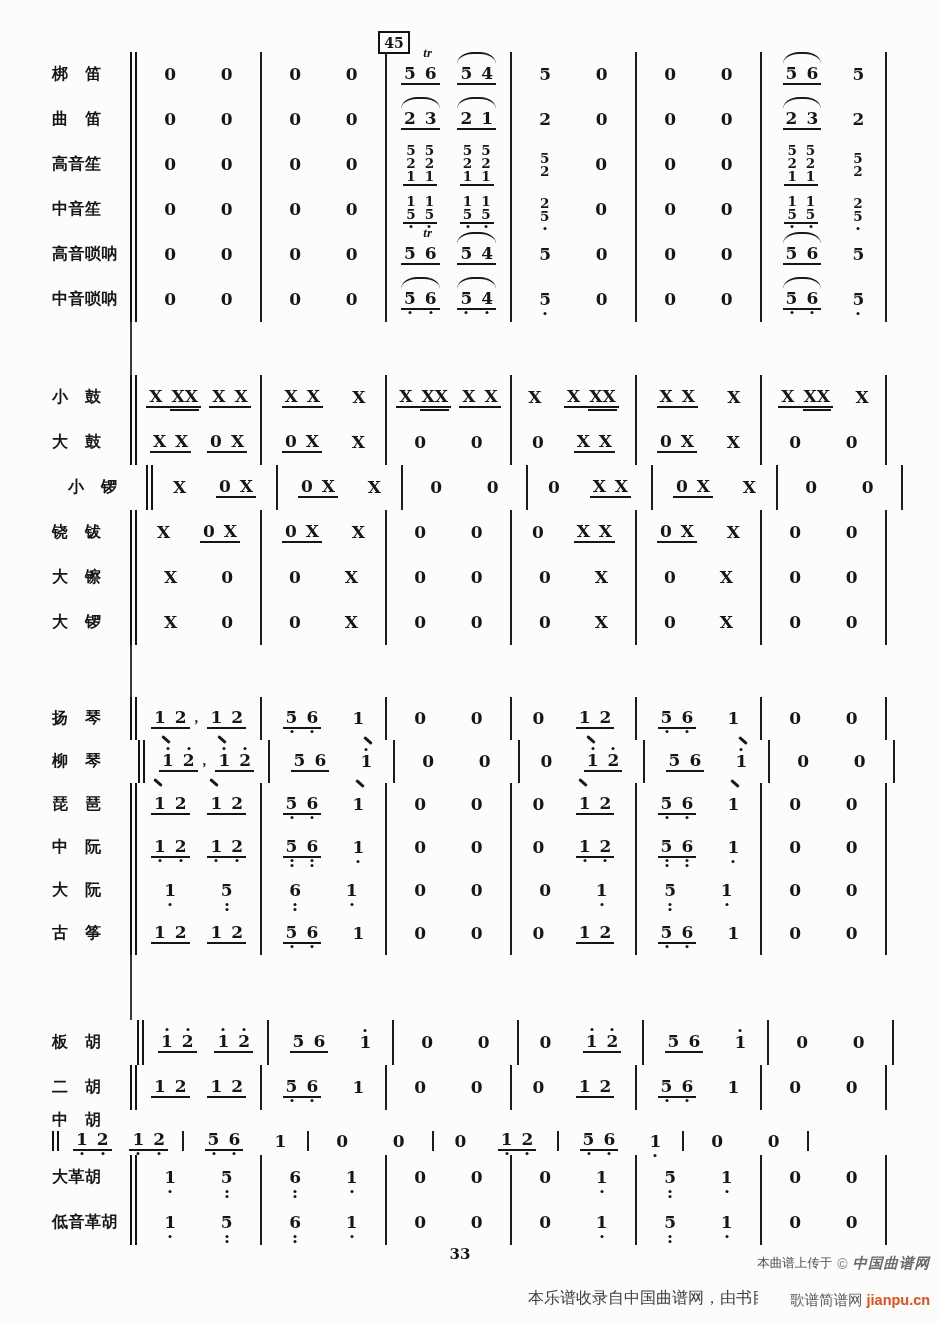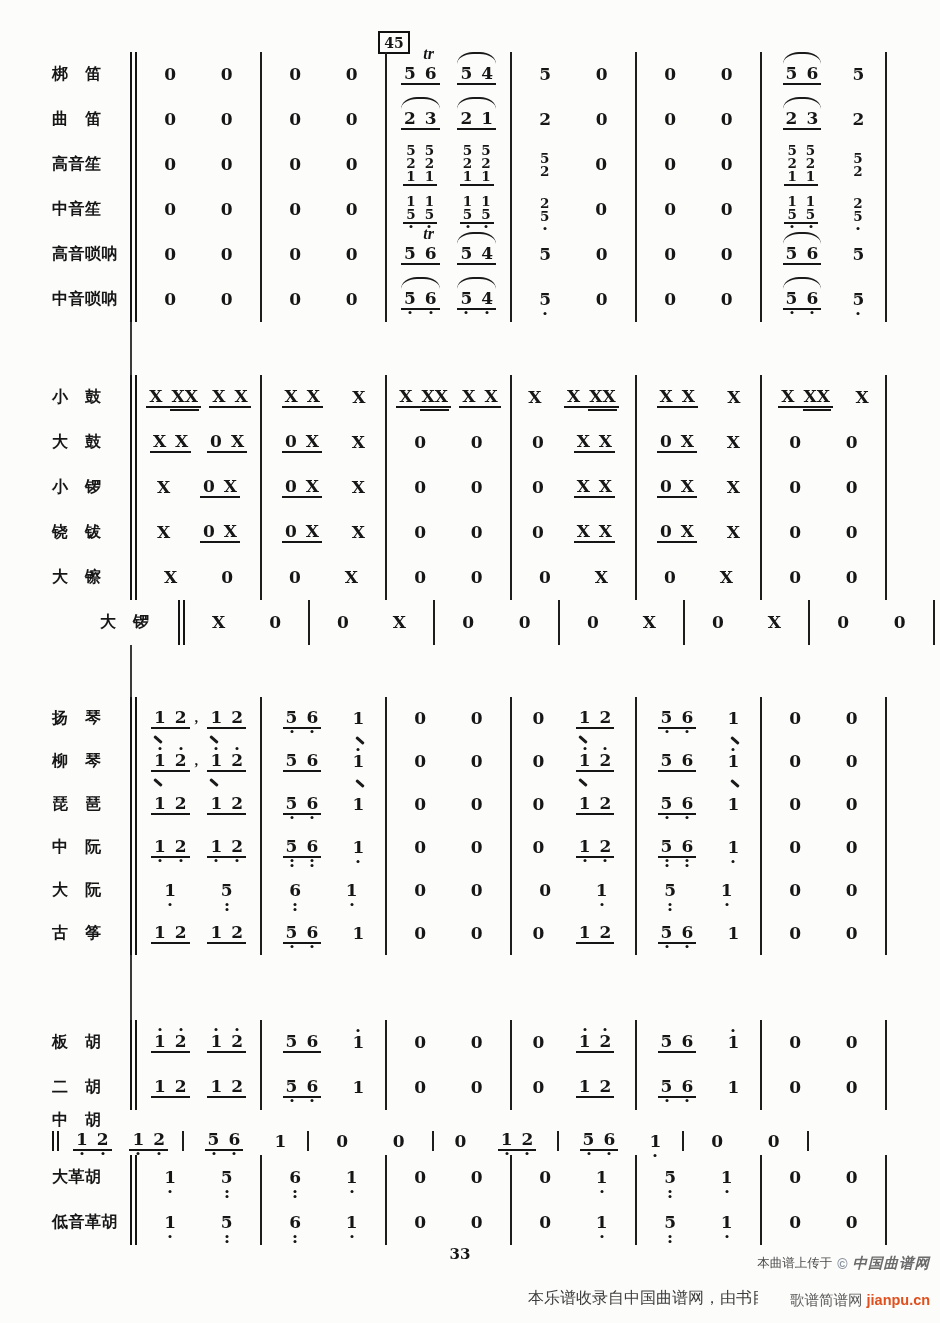--- a/index.html
+++ b/index.html
@@ -22,21 +22,21 @@
   .ch .nc{height:13px;line-height:13px;}
   .ch .num{font-size:13.5px;}
   .db,.da{position:absolute;left:50%;transform:translateX(-50%);display:flex;flex-direction:column;gap:2px;}
   .db{top:100%;margin-top:4px;}
   .da{bottom:100%;margin-bottom:2px;}
   .db i,.da i{width:3px;height:3px;border-radius:50%;background:#151515;display:block;}
   .x16::after{content:"";position:absolute;left:-1px;right:-1px;top:calc(100% + 4px);height:2px;background:#151515;}
   .slur{position:absolute;top:-13px;left:0;right:0;height:10px;border-top:2.5px solid #1a1a1a;
         border-radius:50% 50% 0 0 / 120% 120% 0 0;}
   .trmark{position:absolute;top:-20px;left:58%;font-family:"Liberation Serif",serif;
-          font-style:italic;font-weight:bold;font-size:16px;}
+          font-style:italic;font-weight:bold;font-size:13px;}
   .tk{position:absolute;top:-14px;left:2px;width:10px;height:3px;background:#1a1a1a;
       transform:rotate(42deg);border-radius:1px;}
   .apm{position:absolute;right:-9px;bottom:3px;font-family:"Liberation Serif",serif;
        font-weight:bold;font-size:14px;}
   
   .connector{position:absolute;left:130px;width:2px;background:#3a3a3a;}
   
   .rehearsal{position:absolute;left:378px;top:31px;min-width:22px;height:19px;padding:0 3px;
              border:2px solid #111;display:flex;align-items:center;justify-content:center;
              font-family:"DejaVu Serif",serif;font-weight:bold;font-size:14px;background:#fcfcfb;}
@@ -1209,21 +1209,21 @@
               <div class="beat">
                 <div class="tok">
                   <div class="nc">
                     <span class="num">0</span>
                   </div>
                 </div>
               </div>
             </div>
           </div>
         </div>
-        <div class="prow" style="height: 45px;">
+        <div class="prow" style="height: 45px; margin-left: 16px;">
           <div class="plabel">小　锣</div>
           <div class="music">
             <div class="meas">
               <div class="beat">
                 <div class="tok">
                   <div class="nc">
                     <span class="num">X</span>
                   </div>
                 </div>
               </div>
@@ -1568,21 +1568,21 @@
               <div class="beat">
                 <div class="tok">
                   <div class="nc">
                     <span class="num">0</span>
                   </div>
                 </div>
               </div>
             </div>
           </div>
         </div>
-        <div class="prow" style="height: 45px; margin-left: 48px;">
+        <div class="prow" style="height: 45px;">
           <div class="plabel">大　锣</div>
           <div class="music">
             <div class="meas">
               <div class="beat">
                 <div class="tok">
                   <div class="nc">
                     <span class="num">X</span>
                   </div>
                 </div>
               </div>
@@ -1820,21 +1820,21 @@
               <div class="beat">
                 <div class="tok">
                   <div class="nc">
                     <span class="num">0</span>
                   </div>
                 </div>
               </div>
             </div>
           </div>
         </div>
-        <div class="prow" style="height: 43px;">
+        <div class="prow" style="height: 43px; gap: 8px;">
           <div class="plabel">柳　琴</div>
           <div class="music">
             <div class="meas">
               <div class="beat">
                 <div class="bm">
                   <div class="tok">
                     <div class="nc">
                       <div class="da">
                         <i></i>
                       </div>
@@ -2590,21 +2590,21 @@
                   <div class="nc">
                     <span class="num">0</span>
                   </div>
                 </div>
               </div>
             </div>
           </div>
         </div>
       </div>
       <div class="system" style="top: 1020px;">
-        <div class="prow" style="height: 45px;">
+        <div class="prow" style="height: 45px; gap: 7px;">
           <div class="plabel">板　胡</div>
           <div class="music">
             <div class="meas">
               <div class="beat">
                 <div class="bm">
                   <div class="tok">
                     <div class="nc">
                       <div class="da">
                         <i></i>
                       </div>

